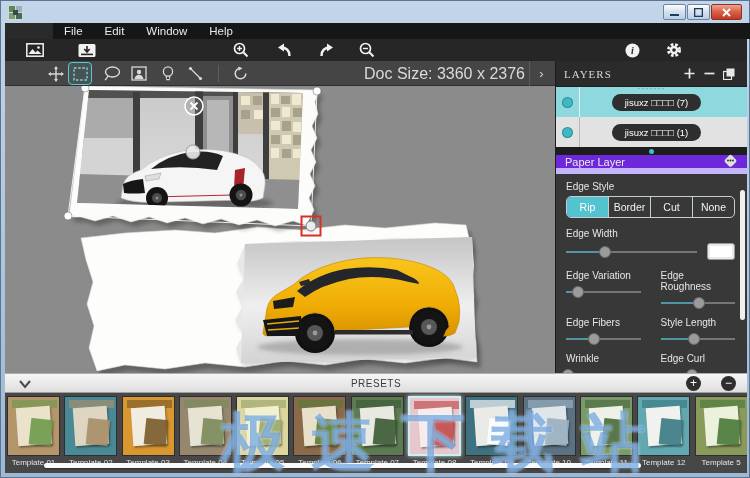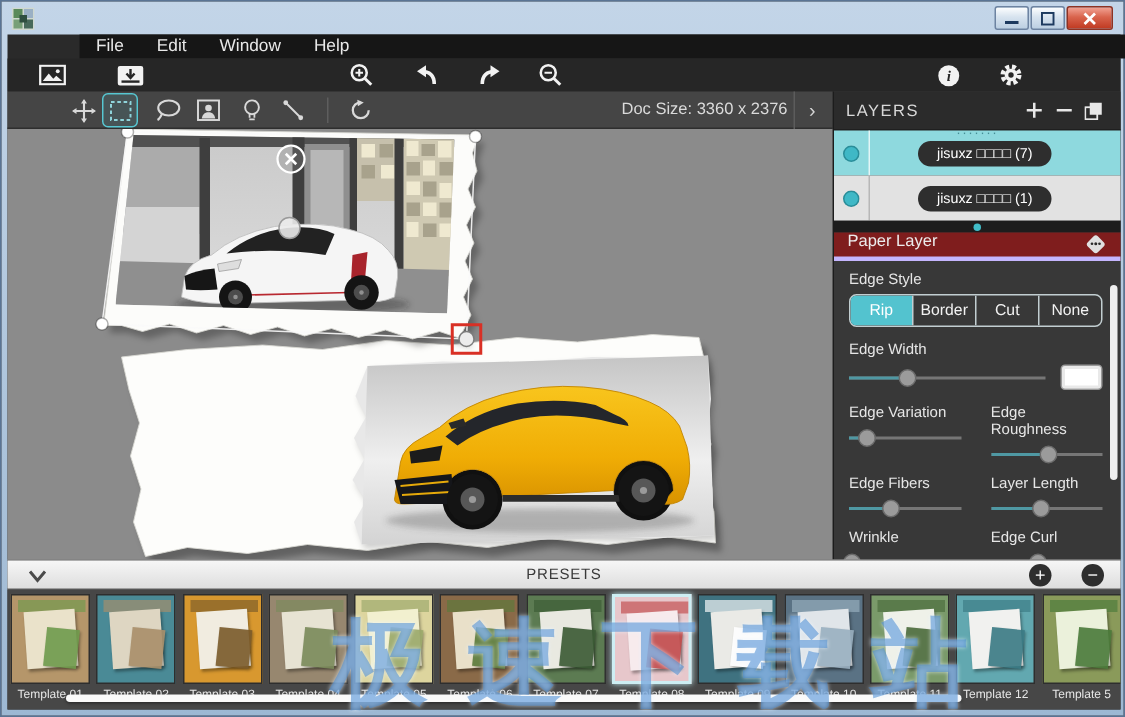--- a/index.html
+++ b/index.html
@@ -34,49 +34,49 @@
   
   .mainrow { position:absolute; left:0; top:38px; width:742px; height:312px; display:flex; }
   .leftcol { width:550px; height:312px; display:flex; flex-direction:column; }
   .toolbar2 { position:relative; height:25px; background:#454545;
               border-bottom:1px solid #2e2e2e; }
   .tool { position:absolute; top:2px; width:22px; height:21px;
           display:flex; align-items:center; justify-content:center; border-radius:3px; }
   .tool.sel { outline:1px solid #57c7d2; background:rgba(87,199,210,.12); }
   .tool-divider { position:absolute; left:213px; top:4px; width:1px; height:17px; background:#5e5e5e; }
   .docsize { position:absolute; right:30px; top:0; height:25px; line-height:25px;
-             color:#dadada; font-size:11px; }
+             color:#dadada; font-size:16px; }
   .doc-chevron { position:absolute; right:2px; top:0; width:24px; height:25px;
                  border-left:1px solid #5c5c5c; color:#d5d5d5; font-size:13px;
                  display:flex; align-items:center; justify-content:center; }
   .canvas { position:relative; flex:1; background:#8b8b8b; overflow:hidden; }
   .canvas svg { position:absolute; left:0; top:0; }
   
   .rightpanel { width:192px; height:312px; background:#383838;
                 border-left:1px solid #1c1c1c; display:flex; flex-direction:column; }
   .layers-head { height:26px; background:#2b2b2b; display:flex; align-items:center;
-                 padding:0 8px; border-bottom:1px solid #1f1f1f; }
+                 padding:0 8px; border-bottom:1px solid #1f1f1f;font-family:Liberation Serif, serif; }
   .layers-title { color:#d8d8d8; font-size:11px; letter-spacing:1px; flex:1; }
   .lh-btn { width:20px; height:18px; display:flex; align-items:center; justify-content:center; }
   .layer-row { height:30px; display:flex; align-items:center; position:relative; }
   .layer-row.sel { background:#8ed9de; }
   .layer-row.unsel { background:#e2e2e2; }
   .vis-cell { width:24px; align-self:stretch; display:flex; align-items:center;
               justify-content:center; border-right:1px solid rgba(255,255,255,.75); }
   .vis-dot { width:11px; height:11px; border-radius:50%; background:#3fb8c6;
              border:1px solid rgba(0,60,70,.35); }
   .layer-pill { margin:0 auto; background:#2e2e2e; color:#fff; font-size:9.5px;
                 padding:3px 13px; border-radius:10px; white-space:nowrap; }
   .drag-dots { position:absolute; top:-2px; left:50%; transform:translateX(-50%);
                color:rgba(10,80,90,.55); font-size:9px; letter-spacing:1px; line-height:6px; }
   .layer-strip { height:8px; background:#1d1d1d; display:flex; align-items:center;
                  justify-content:center; }
   .strip-dot { width:5px; height:5px; border-radius:50%; background:#41bdc9; }
-  .paper-head { height:19px; background:#7f1d1d; display:flex; align-items:flex-start;
-                padding:0 9px; border-bottom:3px solid #c4b5fd; }
+  .paper-head { height:19px; background:#6d28d9; display:flex; align-items:flex-end;
+                padding:0 9px; border-bottom:6px solid #c4b5fd; }
   .paper-title { color:#ececec; font-size:11px; flex:1; }
   .controls { position:relative; flex:1; padding:7px 12px 0 10px; overflow:hidden; }
   .ctl-label { color:#e6e6e6; font-size:10px; margin-bottom:4px; }
   .segmented { display:flex; height:22px; border:1px solid #c2ced1; border-radius:5px;
                overflow:hidden; margin-bottom:10px; }
   .seg { flex:1; display:flex; align-items:center; justify-content:center;
          color:#f2f2f2; font-size:10.5px; border-left:1px solid #c2ced1; }
   .seg:first-child { border-left:none; }
   .seg.on { background:#53c3cf; color:#fff; }
   .ew-row { display:flex; align-items:center; margin-bottom:10px; }
@@ -504,21 +504,21 @@
           <div class="pair">
             <div class="col">
               <div class="ctl-label">Edge Fibers</div>
               <div class="slider">
                   <div class="track"></div>
                   <div class="fill" style="width: 38%;"></div>
                   <div class="thumb" style="left: calc(38% - 6px);"></div>
                 </div>
             </div>
             <div class="col">
-              <div class="ctl-label">Layer Length</div>
+              <div class="ctl-label">Style Length</div>
               <div class="slider">
                   <div class="track"></div>
                   <div class="fill" style="width: 45%;"></div>
                   <div class="thumb" style="left: calc(45% - 6px);"></div>
                 </div>
             </div>
           </div>
 
           <div class="pair">
             <div class="col">

